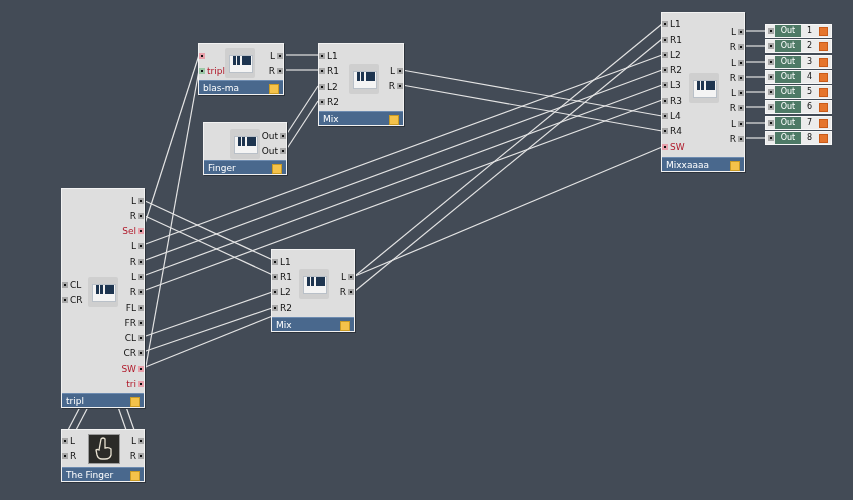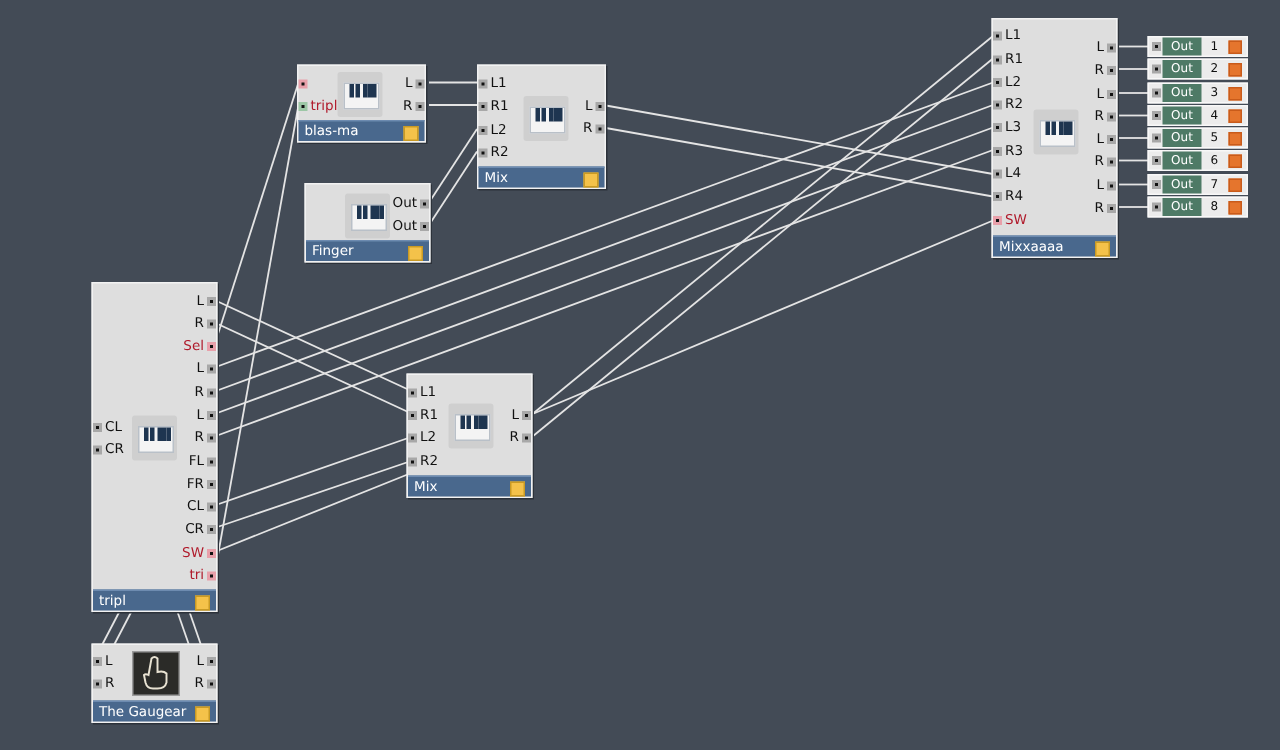--- a/index.html
+++ b/index.html
@@ -300,14 +300,14 @@
 <div class="node" style="left:61px;top:429px;width:84px;height:53px;">
   <div class="port in" style="left:0;top:5px;"><span class="jack"></span><span>L</span></div>
   <div class="port in" style="left:0;top:20px;"><span class="jack"></span><span>R</span></div>
   <div class="finger-icon" style="left:26px;top:4px;">
     <svg width="30" height="28" viewBox="0 0 30 28">
         <path d="M12 4 q2-2 4 0 v9 q4-1 6 1 v6 q-1 4-6 4 h-3 q-4 0-5-4 l-1-5 q1-1 3 0 z" fill="none" stroke="#e8e2d2" stroke-width="1.3"></path>
       </svg>
   </div>
   <div class="port out" style="right:0;top:5px;"><span>L</span><span class="jack"></span></div>
   <div class="port out" style="right:0;top:20px;"><span>R</span><span class="jack"></span></div>
-  <div class="title"><span>The Gaugear</span><span class="sq"></span></div>
+  <div class="title"><span>The Finger</span><span class="sq"></span></div>
 </div>
 
 </body></html>

